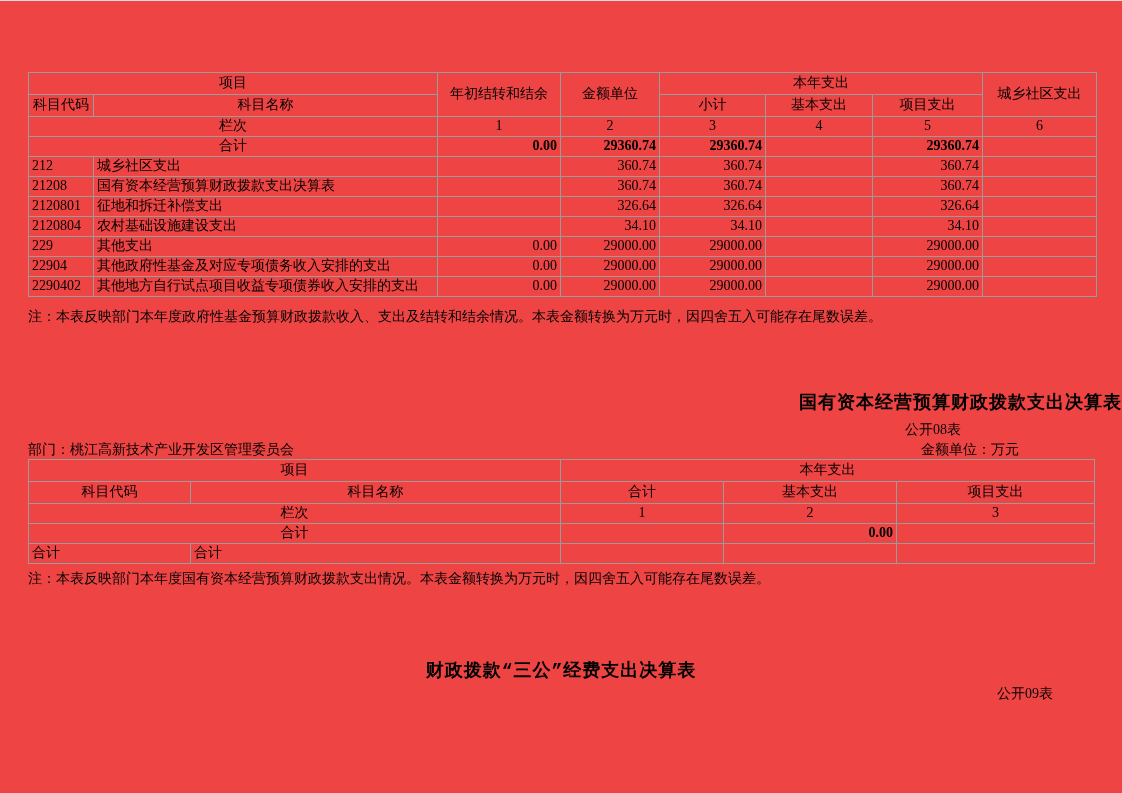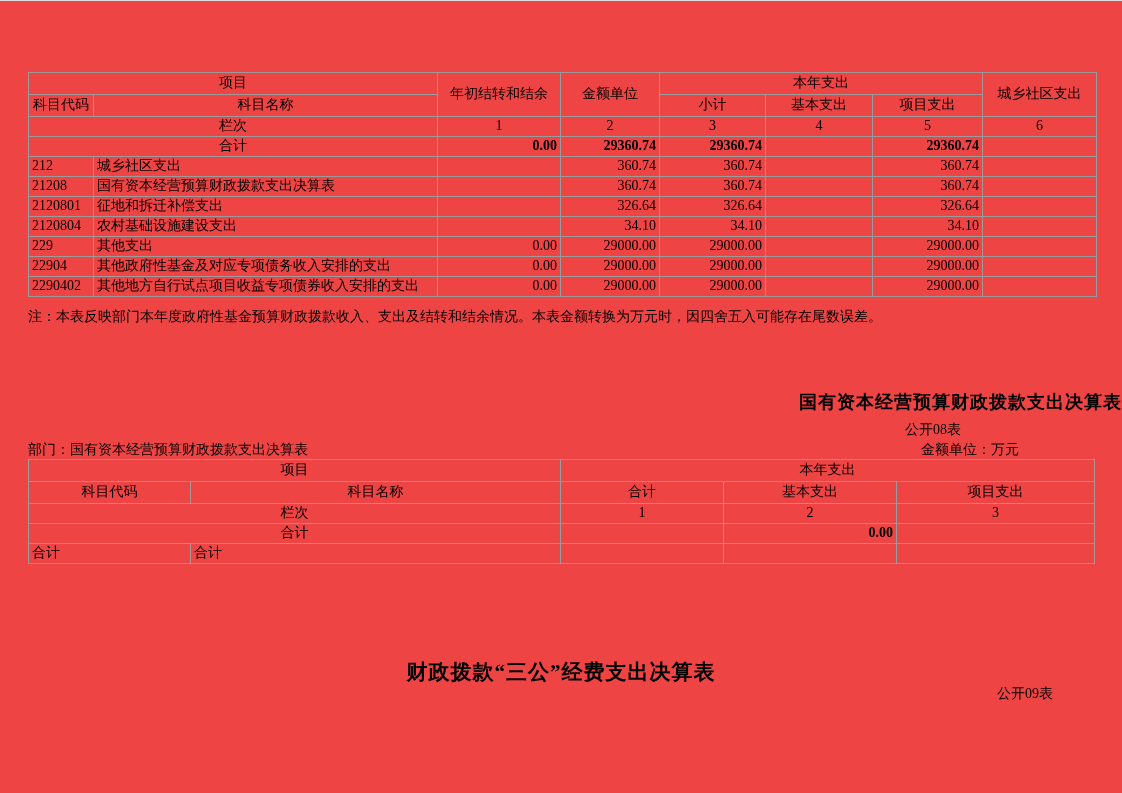--- a/index.html
+++ b/index.html
@@ -32,21 +32,21 @@
   .b { font-weight: 700; }
 
   .note1  { position: absolute; left: 28px; top: 308px; font-size: 14px; }
   .title2 { position: absolute; left: 0; top: 390px; width: 1122px; text-align: right;
             font-size: 18px; font-weight: 700; letter-spacing: 1px; }
   .code08 { position: absolute; left: 905px; top: 421px; font-size: 14px; }
   .dept   { position: absolute; left: 28px;  top: 441px; font-size: 14px; }
   .unit   { position: absolute; left: 905px; top: 441px; font-size: 14px; margin-left: 16px; }
   .note2  { position: absolute; left: 28px;  top: 570px; font-size: 14px; }
   .title3 { position: absolute; left: 0; top: 658px; width: 1122px; text-align: center;
-            font-size: 21px; font-weight: 700; letter-spacing: 1px; }
+            font-size: 18px; font-weight: 700; letter-spacing: 1px; font-family: Liberation Mono, monospace; }
   .code09 { position: absolute; left: 997px; top: 685px; font-size: 14px; }
 </style>
 </head>
 <body>
 
 <div class="page">
   <div class="top-hairline"></div>
 
   <table class="grid t1">
     <colgroup>
@@ -162,21 +162,21 @@
       <td class="num">29000.00</td>
       <td class="num"></td>
     </tr>
   </tbody>
     </table>
 
   <div class="note1">注：本表反映部门本年度政府性基金预算财政拨款收入、支出及结转和结余情况。本表金额转换为万元时，因四舍五入可能存在尾数误差。</div>
 
   <div class="title2">国有资本经营预算财政拨款支出决算表</div>
   <div class="code08">公开08表</div>
-  <div class="dept">部门：国有资本经营预算财政拨款支出决算表</div>
+  <div class="dept">部门：桃江高新技术产业开发区管理委员会</div>
   <div class="unit">金额单位：万元</div>
 
   <table class="grid t2">
     <colgroup>
       <col style="width:162px">
         <col style="width:370px">
         <col style="width:163px">
         <col style="width:173px">
         <col>
     </colgroup>
@@ -207,16 +207,17 @@
     <tr class="rrow">
       <td>合计</td>
       <td>合计</td>
       <td class="num"></td>
       <td class="num"></td>
       <td class="num"></td>
     </tr>
   </tbody>
     </table>
 
+  <div class="note2">注：本表反映部门本年度国有资本经营预算财政拨款支出情况。本表金额转换为万元时，因四舍五入可能存在尾数误差。</div>
 
   <div class="title3">财政拨款“三公”经费支出决算表</div>
   <div class="code09">公开09表</div>
 </div>
 
 </body></html>

